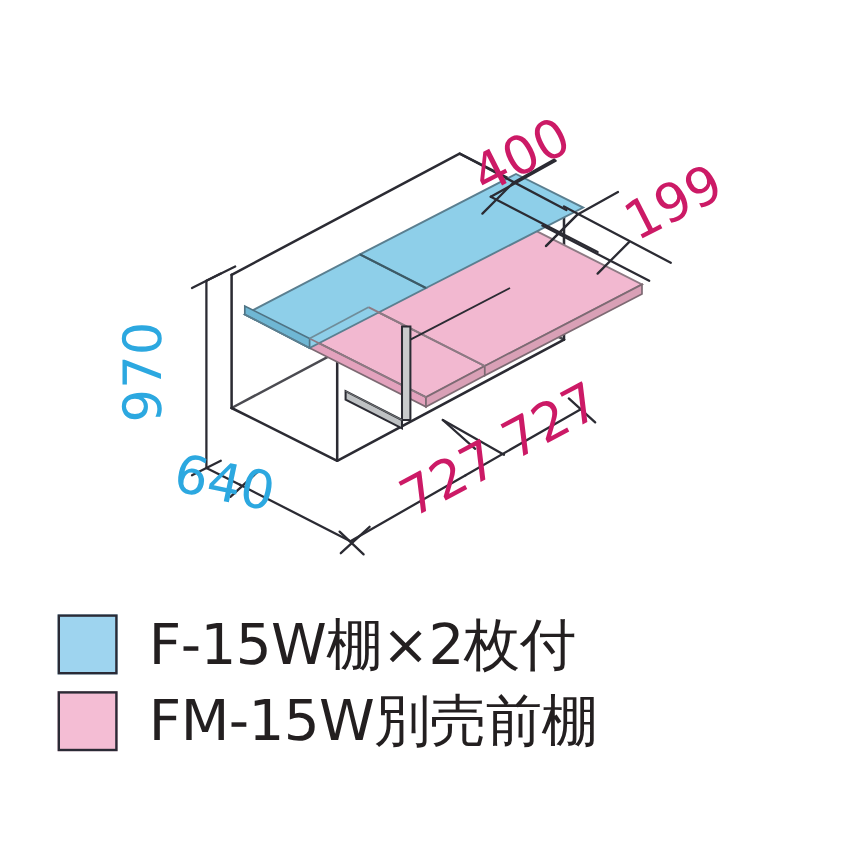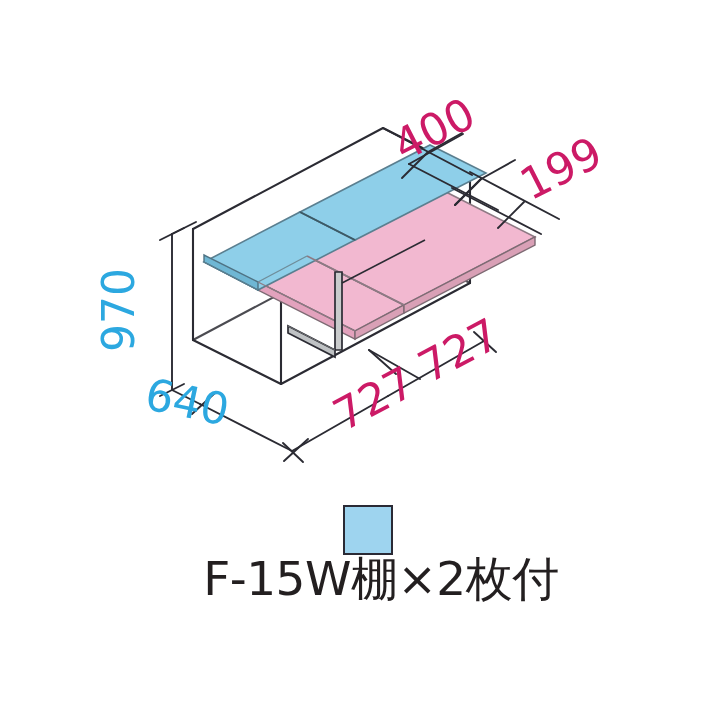--- a/index.html
+++ b/index.html
@@ -25,21 +25,20 @@
   .legend {
     position: absolute;
     left: 48px;
     top: 505px;
     width: 640px;
   }
   .legend-row {
     display: flex;
     align-items: center;
     height: 64px;
-    flex-direction: column;
   }
   .legend-swatch {
     width: 50px;
     height: 50px;
     border: 2px solid #2a2a35;
     box-sizing: border-box;
     flex: 0 0 auto;
   }
   .legend-label {
     margin-left: 26px;
@@ -170,16 +169,20 @@
     </g>
   </svg>
 
   <div class="legend">
 
     <div class="legend-row">
       <span class="legend-swatch" style="background:#9ed4ef"></span>
       <span class="legend-label">F-15W棚×2枚付</span>
     </div>
 
+    <div class="legend-row">
+      <span class="legend-swatch" style="background:#f4bdd4"></span>
+      <span class="legend-label">FM-15W別売前棚</span>
+    </div>
 
   </div>
 
 </div>
 
 </body></html>

